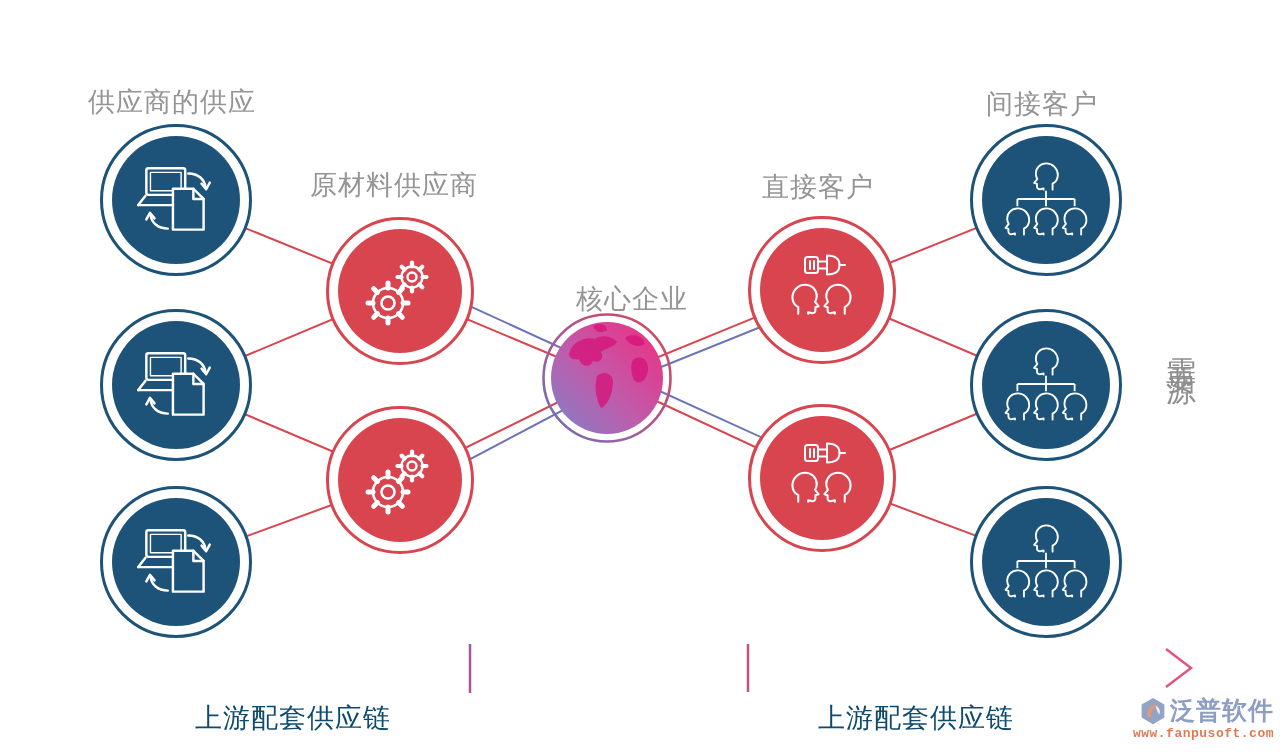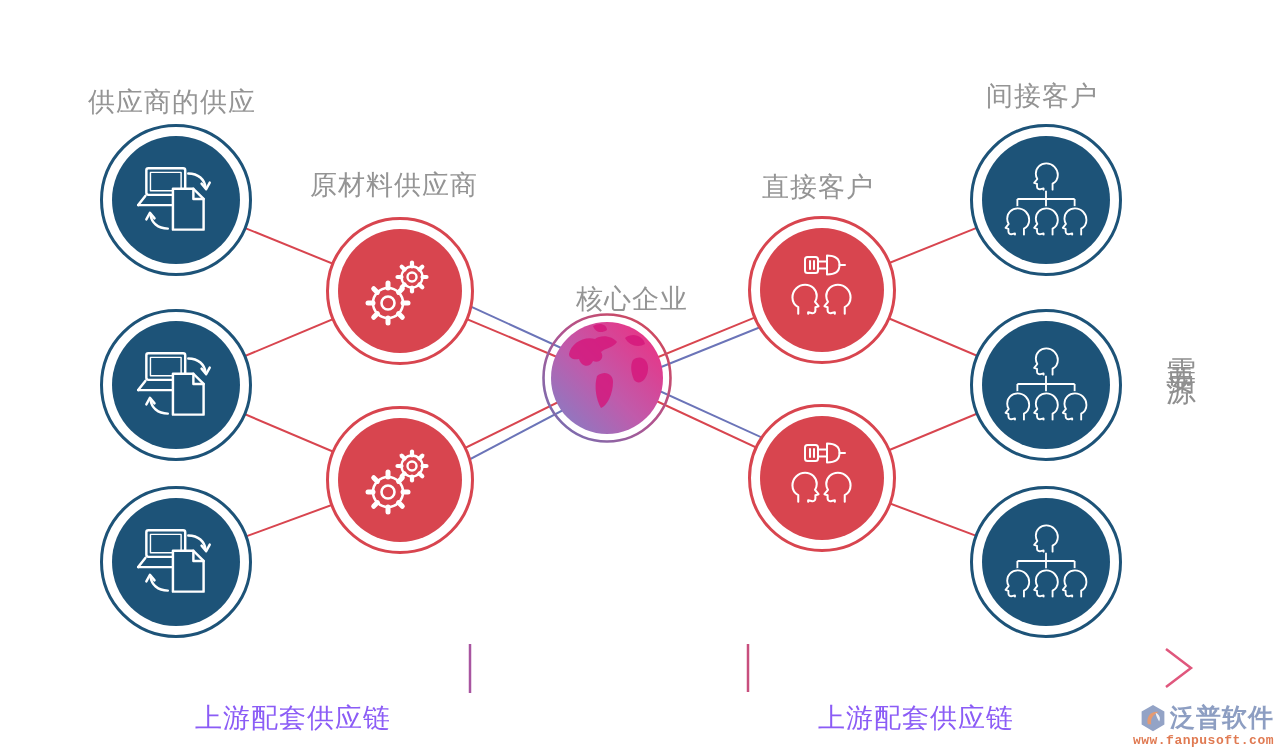--- a/index.html
+++ b/index.html
@@ -10,23 +10,23 @@
         display:flex;align-items:center;justify-content:center;z-index:2;background:#fff;}
   .node.blue{width:146px;height:146px;border:3px solid #1d5378;}
   .node.red{width:142px;height:142px;border:3px solid #d8454f;}
   .node-inner{border-radius:50%;display:flex;align-items:center;justify-content:center;}
   .node.blue .node-inner{width:128px;height:128px;background:#1d5378;}
   .node.red .node-inner{width:124px;height:124px;background:#d8454f;}
   .globe-wrap{position:absolute;left:607px;top:378px;transform:translate(-50%,-50%);z-index:2;}
   .glabel{position:absolute;color:#949494;font-size:27px;letter-spacing:1px;z-index:3;white-space:nowrap;}
   .vlabel{position:absolute;left:1160px;top:334px;writing-mode:vertical-rl;text-orientation:upright;
           color:#8f8f8f;font-size:30px;letter-spacing:9px;z-index:3;}
-  .axis-label{position:absolute;top:700px;transform:translateX(-50%);color:#8b5cf6;
+  .axis-label{position:absolute;top:700px;transform:translateX(-50%);color:#0c4a6e;
               font-size:27px;letter-spacing:1px;z-index:3;white-space:nowrap;text-align:center;}
-  .watermark{position:absolute;right:6px;bottom:4px;z-index:4;text-align:center;margin-top:17px;}
+  .watermark{position:absolute;right:6px;bottom:11px;z-index:4;text-align:center;margin-top:17px;}
   .wm-row{display:flex;align-items:center;justify-content:flex-end;gap:3px;}
   .wm-brand{color:#8d9ec2;font-size:25px;font-weight:bold;letter-spacing:1px;}
   .wm-url{color:#e07a52;font-size:13px;font-weight:bold;font-family:Liberation Mono, monospace;
           margin-top:-1px;letter-spacing:.5px;}
   svg{display:block;}
 </style>
 </head>
 <body>
 
 <div id="canvas">
@@ -88,21 +88,21 @@
       <polyline points="1166,649 1191,668 1166,687" fill="none" stroke="#e0577d" stroke-width="2.5"></polyline>
       <line x1="470" y1="644" x2="470" y2="693" stroke="#a855a0" stroke-width="2.5"></line>
       <line x1="748" y1="644" x2="748" y2="692" stroke="#c84f7d" stroke-width="2.5"></line>
     </g>
   </svg>
 
   <div class="glabel" style="left:88px;top:84px">供应商的供应</div>
   <div class="glabel" style="left:310px;top:167px">原材料供应商</div>
   <div class="glabel" style="left:576px;top:281px">核心企业</div>
   <div class="glabel" style="left:762px;top:169px">直接客户</div>
-  <div class="glabel" style="left:986px;top:78px">间接客户</div>
+  <div class="glabel" style="left:986px;top:86px">间接客户</div>
   <div class="vlabel">需要源</div>
 
   <div class="node blue" style="left:176px;top:200px">
     <div class="node-inner">
         <svg width="92" height="92" viewBox="0 0 90 90">
       <g fill="none" stroke="#fff" stroke-width="2.4" stroke-linejoin="round" stroke-linecap="round">
         <rect x="16" y="14" width="38" height="26" rx="2"></rect>
             <rect x="20" y="18" width="30" height="18" stroke-width="1.4"></rect>
         <path d="M8 50 L15 41"></path>
             <path d="M8 50 H46"></path>

